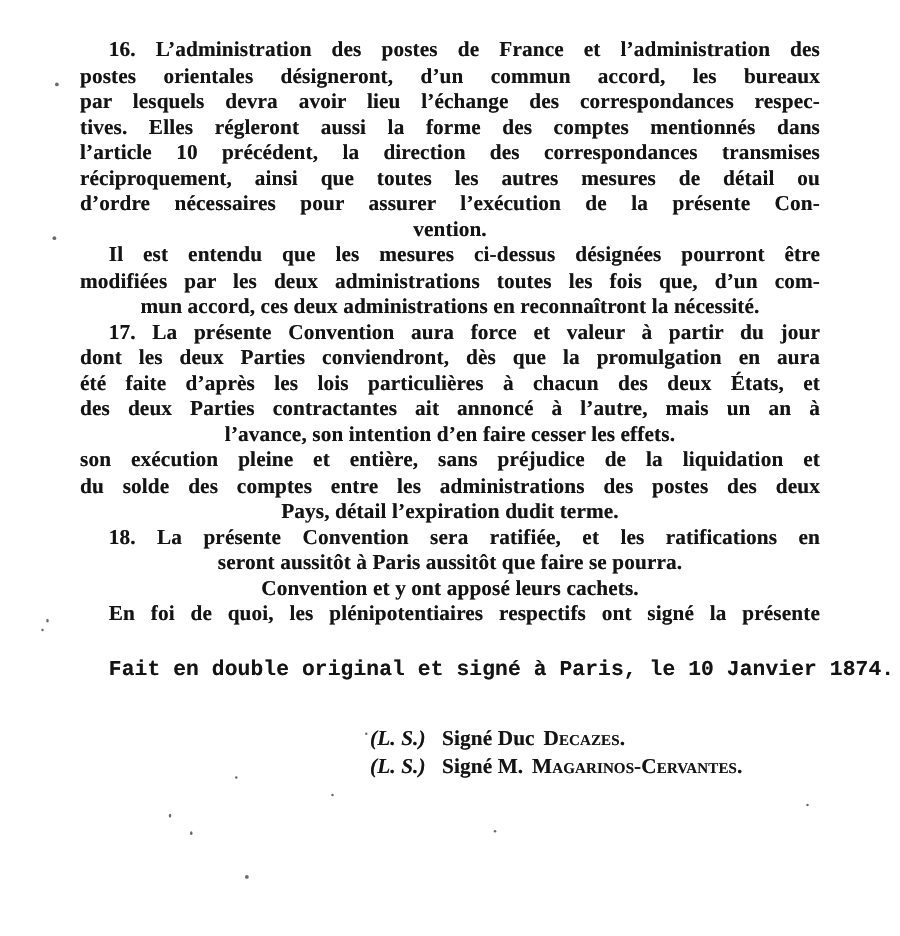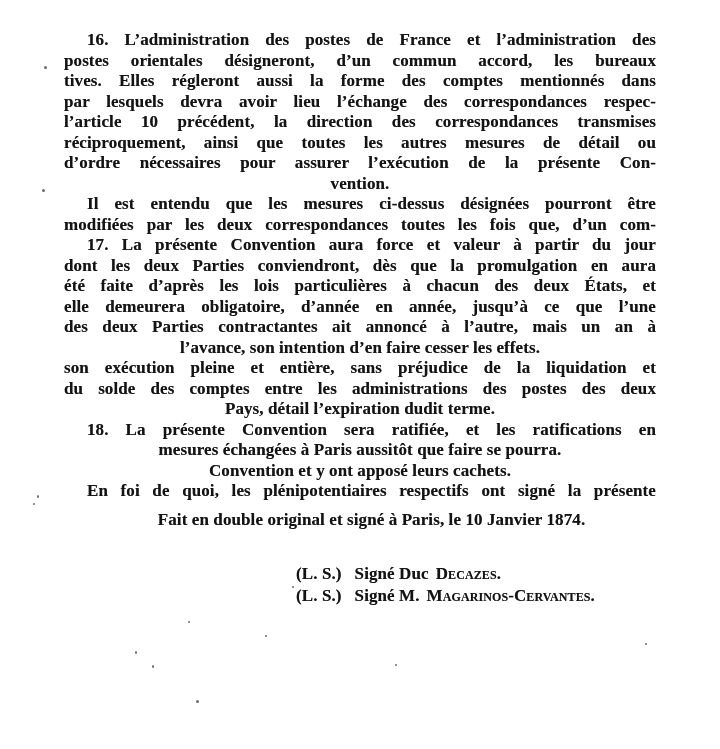--- a/index.html
+++ b/index.html
@@ -27,21 +27,21 @@
     top: 30px;
     width: 592px;
     color: #141414;
     font-size: 17px;
     font-weight: bold;
     line-height: 20.5px;
     letter-spacing: 0.1px;
     text-shadow: 0 0 0.5px rgba(20,20,20,0.55);
   }
   .para { margin: 0; }
-  .para.extra-space { margin-top: 8px; }
+  .para.extra-space { margin-top: 25px; font-family: Liberation Mono, monospace; }
   .line {
     white-space: nowrap;
     text-align: center;
   }
   .line.just {
     text-align: justify;
     text-align-last: justify;
   }
   .line.indent {
     padding-left: 23px;
@@ -50,20 +50,21 @@
   .line.indent.just {
     width: 569px;
   }
   .signatures {
     margin-top: 33px;
     margin-left: 232px;
     line-height: 22px;
   }
   .sig-row { white-space: nowrap; }
   .seal {
+    font-style: italic;
     margin-right: 13px;
   }
   .sig-name {
     font-variant: small-caps;
     margin-left: 7px;
   }
   .speck {
     position: absolute;
     background: #3a3a3a;
     border-radius: 50%;
@@ -73,47 +74,47 @@
 </head>
 <body>
 
 <div class="page">
 
   <div class="body-col">
     <div id="paragraphs">
         <div class="para">
           <div class="line indent just">16. L’administration des postes de France et l’administration des</div>
           <div class="line just">postes orientales désigneront, d’un commun accord, les bureaux</div>
+          <div class="line just">par lesquels devra avoir lieu l’échange des correspondances respec-</div>
           <div class="line just">tives. Elles régleront aussi la forme des comptes mentionnés dans</div>
-          <div class="line just">par lesquels devra avoir lieu l’échange des correspondances respec-</div>
           <div class="line just">l’article 10 précédent, la direction des correspondances transmises</div>
           <div class="line just">réciproquement, ainsi que toutes les autres mesures de détail ou</div>
           <div class="line just">d’ordre nécessaires pour assurer l’exécution de la présente Con-</div>
           <div class="line">vention.</div>
         </div>
         <div class="para">
           <div class="line indent just">Il est entendu que les mesures ci-dessus désignées pourront être</div>
-          <div class="line just">modifiées par les deux correspondances toutes les fois que, d’un com-</div>
+          <div class="line just">modifiées par les deux administrations toutes les fois que, d’un com-</div>
+          <div class="line">mun accord, ces deux administrations en reconnaîtront la nécessité.</div>
         </div>
         <div class="para">
           <div class="line indent just">17. La présente Convention aura force et valeur à partir du jour</div>
           <div class="line just">dont les deux Parties conviendront, dès que la promulgation en aura</div>
           <div class="line just">été faite d’après les lois particulières à chacun des deux États, et</div>
-          <div class="line just">elle demeurera obligatoire, d’année en année, jusqu’à ce que l’une</div>
           <div class="line just">des deux Parties contractantes ait annoncé à l’autre, mais un an à</div>
           <div class="line">l’avance, son intention d’en faire cesser les effets.</div>
         </div>
         <div class="para">
           <div class="line just">son exécution pleine et entière, sans préjudice de la liquidation et</div>
           <div class="line just">du solde des comptes entre les administrations des postes des deux</div>
           <div class="line">Pays, détail l’expiration dudit terme.</div>
         </div>
         <div class="para">
           <div class="line indent just">18. La présente Convention sera ratifiée, et les ratifications en</div>
-          <div class="line">mesures échangées à Paris aussitôt que faire se pourra.</div>
+          <div class="line">seront aussitôt à Paris aussitôt que faire se pourra.</div>
         </div>
         <div class="para">
           <div class="line">Convention et y ont apposé leurs cachets.</div>
           <div class="line indent just">En foi de quoi, les plénipotentiaires respectifs ont signé la présente</div>
         </div>
         <div class="para extra-space">
           <div class="line indent">Fait en double original et signé à Paris, le 10 Janvier 1874.</div>
         </div>
       </div>
 

